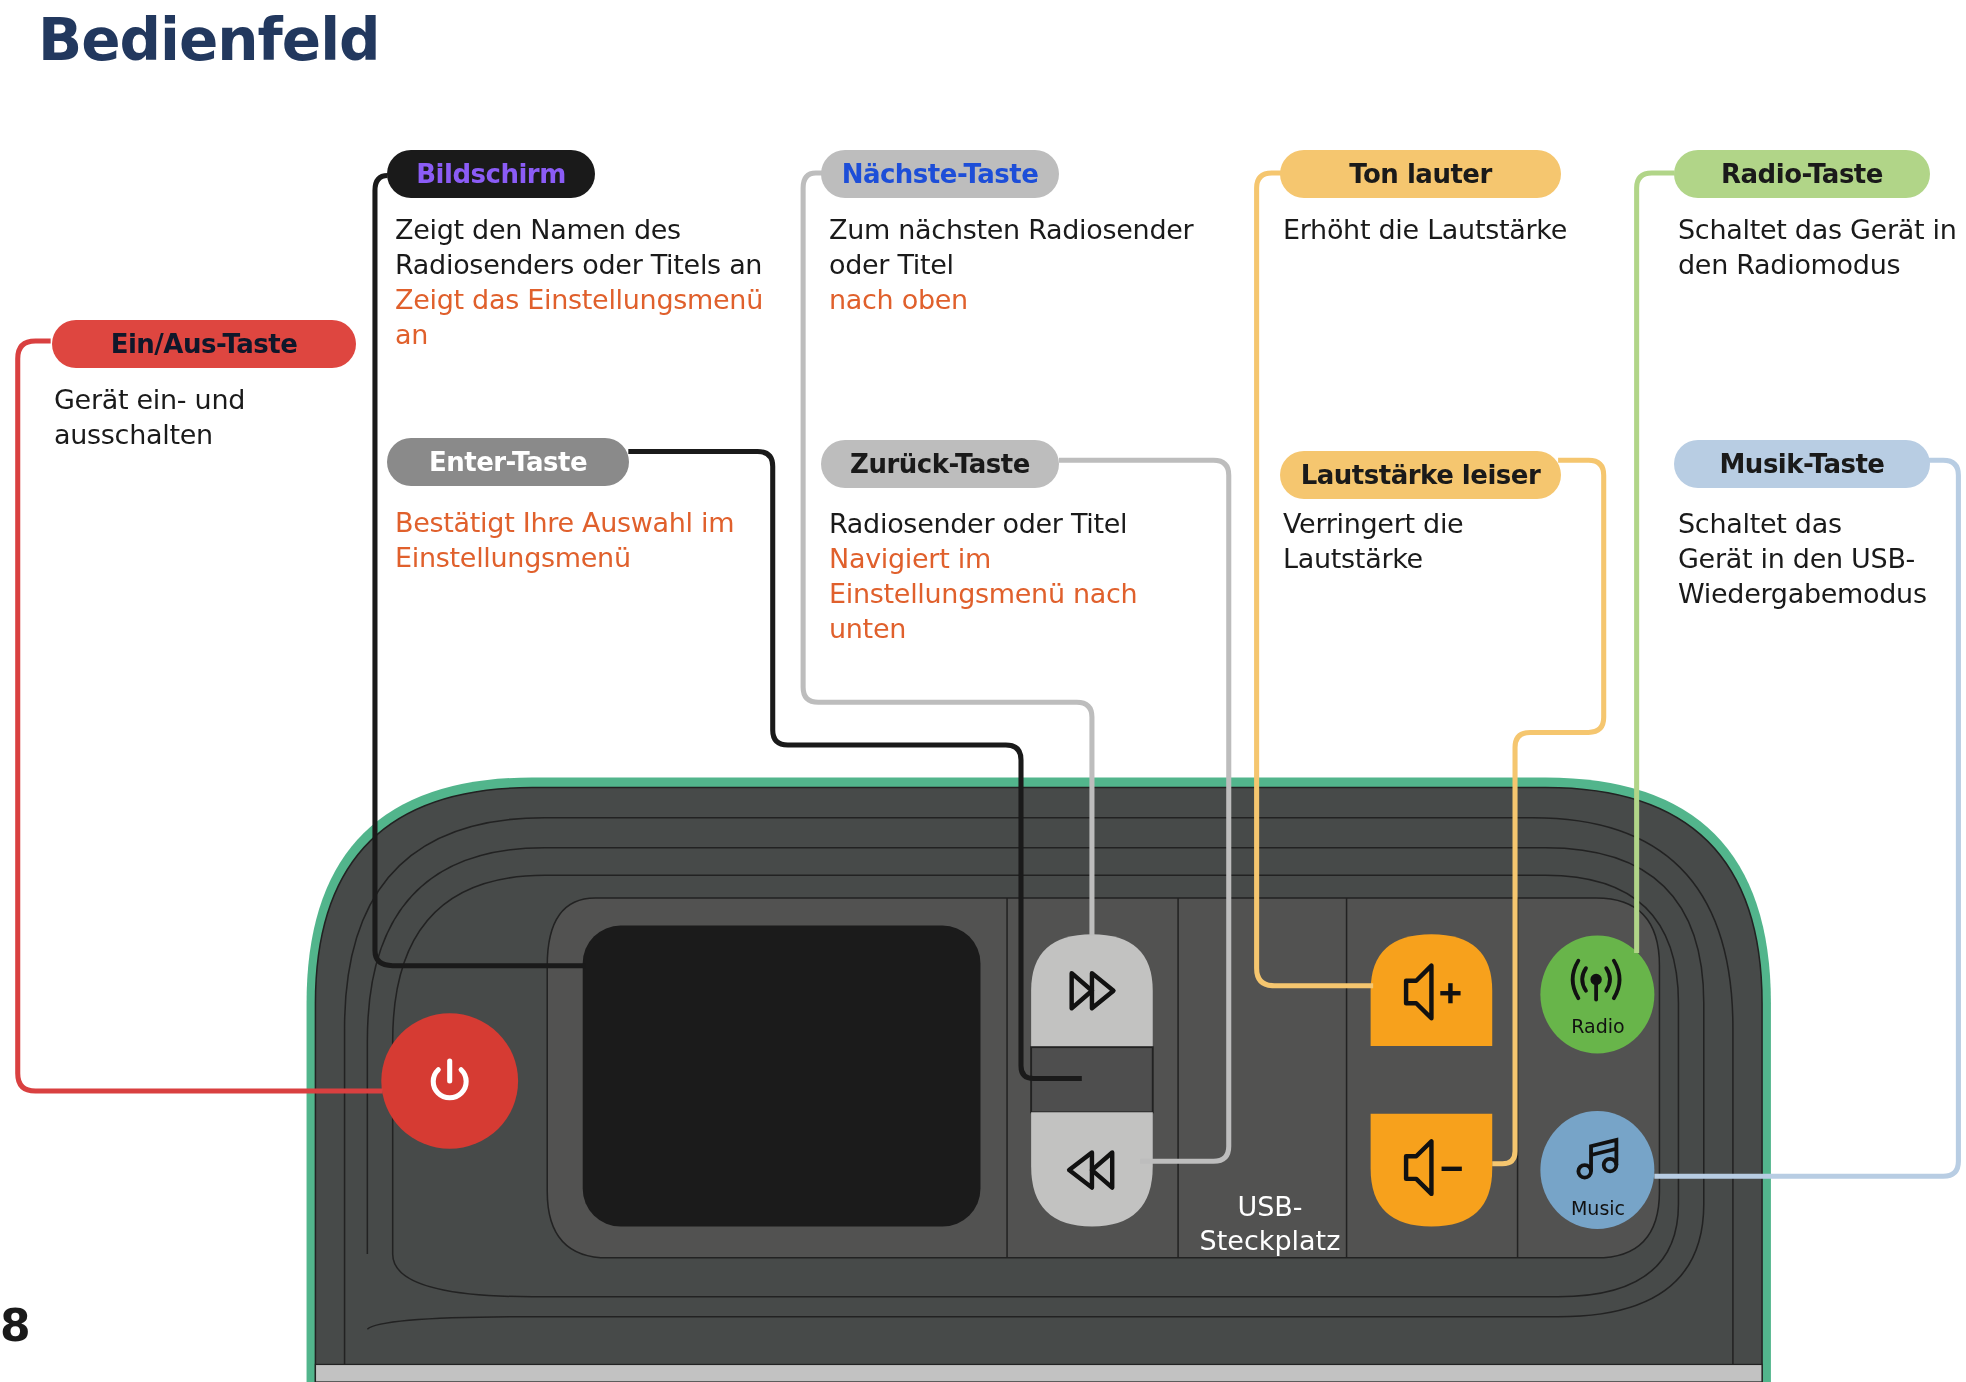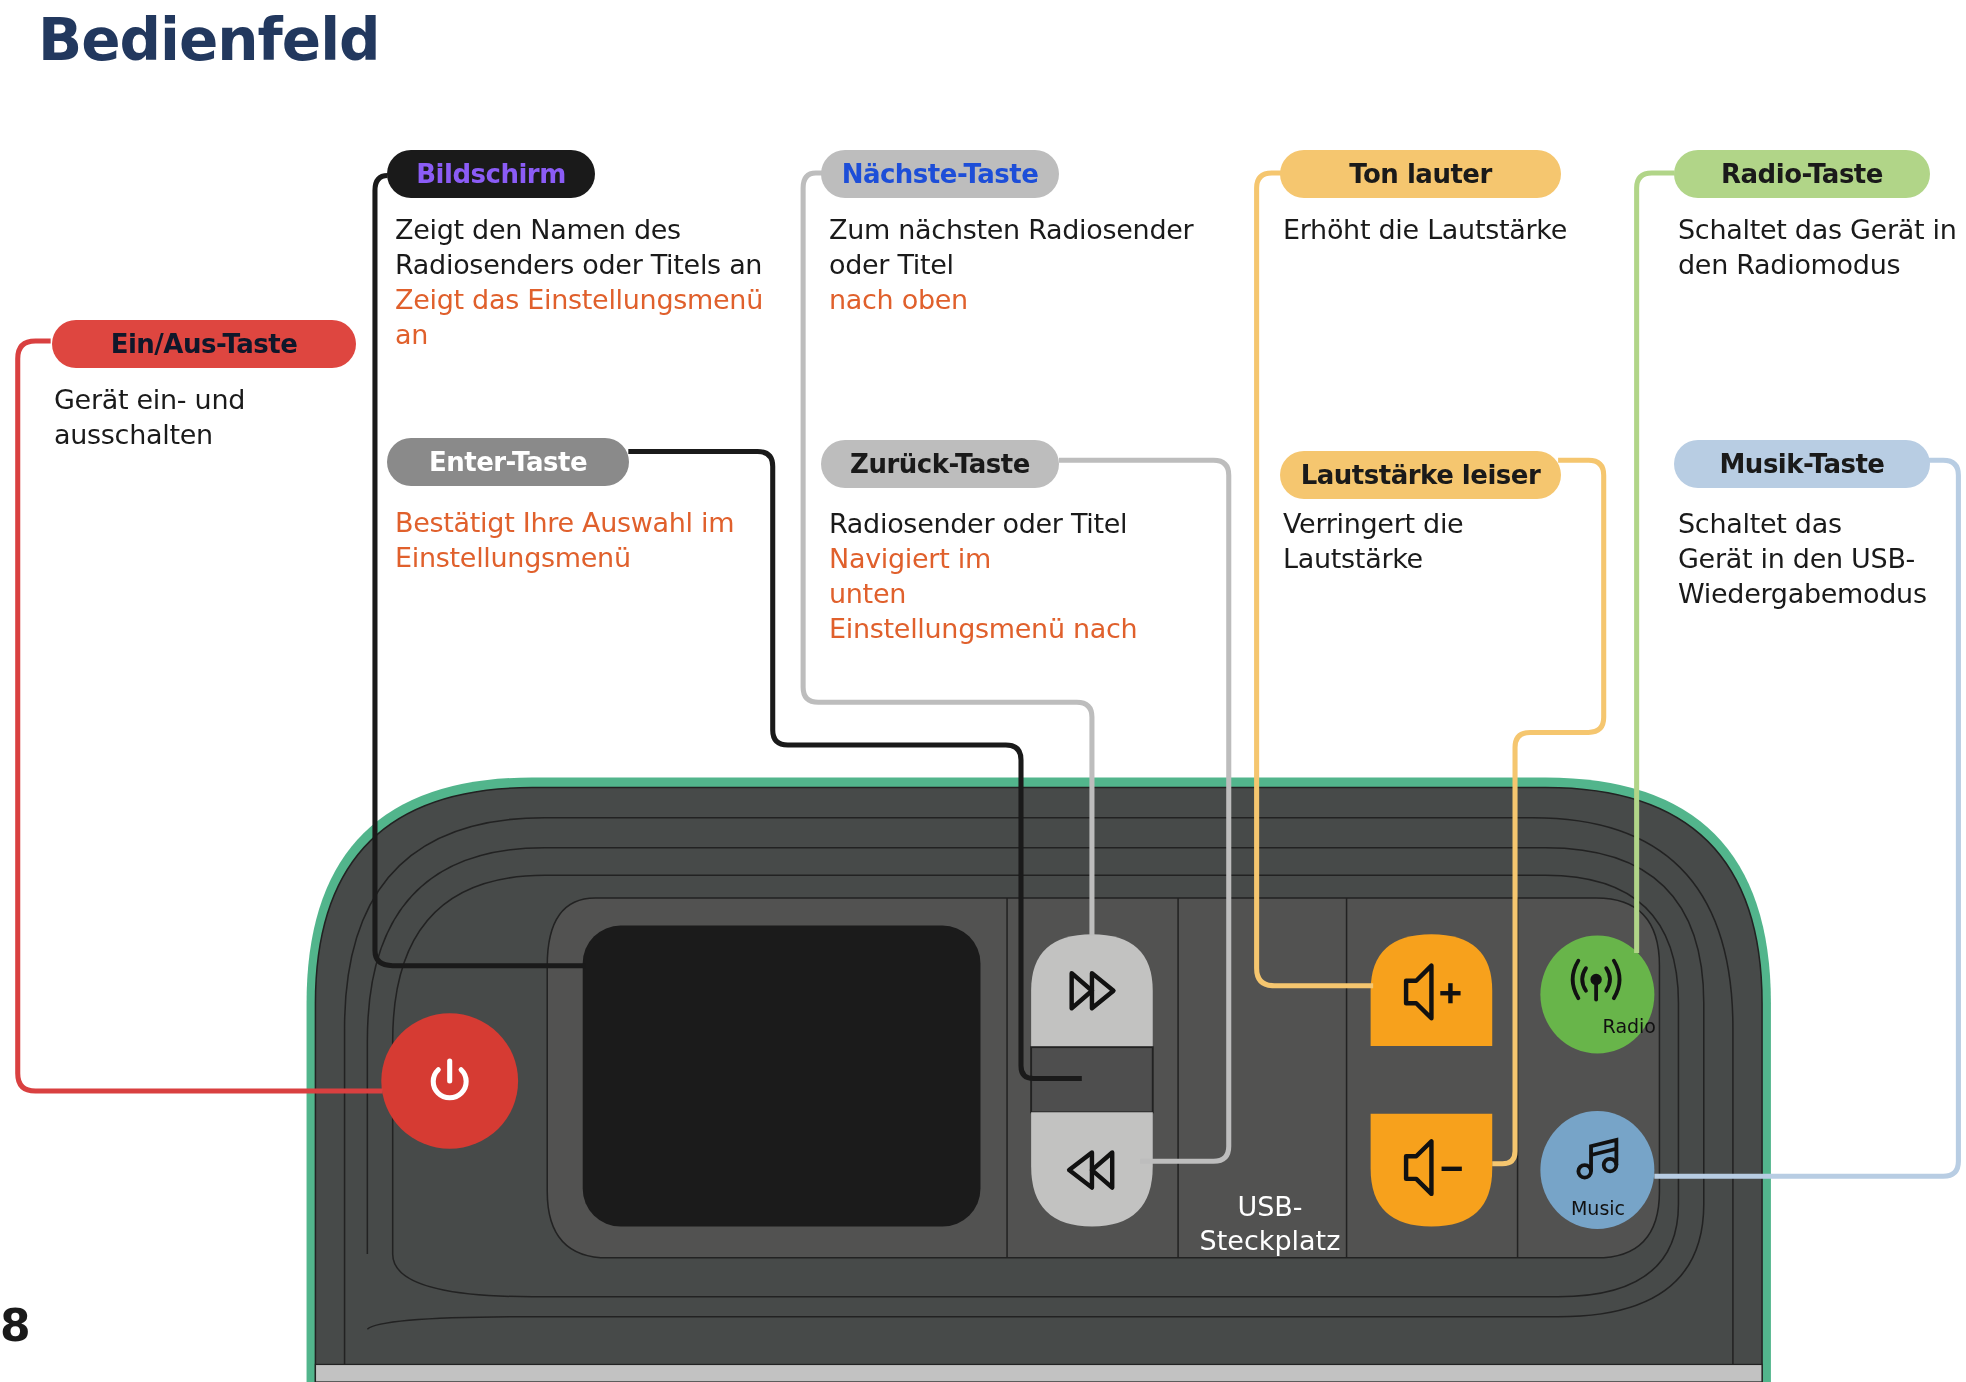--- a/index.html
+++ b/index.html
@@ -140,22 +140,22 @@
   <span class="o">Einstellungsmenü</span>
 </div>
 <div class="desc" style="left:829px;top:212px;width:400px;">
   <span class="b">Zum nächsten Radiosender</span>
   <span class="b">oder Titel</span>
   <span class="o">nach oben</span>
 </div>
 <div class="desc" style="left:829px;top:506px;width:400px;">
   <span class="b">Radiosender oder Titel</span>
   <span class="o">Navigiert im</span>
+  <span class="o">Einstellungsmenü nach</span>
   <span class="o">unten</span>
-  <span class="o">Einstellungsmenü nach</span>
 </div>
 <div class="desc" style="left:1283px;top:212px;width:330px;">
   <span class="b">Erhöht die Lautstärke</span>
 </div>
 <div class="desc" style="left:1283px;top:506px;width:330px;">
   <span class="b">Verringert die</span>
   <span class="b">Lautstärke</span>
 </div>
 <div class="desc" style="left:1678px;top:212px;width:290px;">
   <span class="b">Schaltet das Gerät in</span>
@@ -164,14 +164,14 @@
 <div class="desc" style="left:1678px;top:506px;width:290px;">
   <span class="b">Schaltet das</span>
   <span class="b">Gerät in den USB-</span>
   <span class="b">Wiedergabemodus</span>
 </div>
 
 <div class="dev-label" style="left:1185px;top:1190px;width:170px;">
   <div>USB-</div>
   <div>Steckplatz</div>
 </div>
-<div class="btn-label" style="left:1540px;top:1015px;width:116px;text-align:right;">Radio</div>
+<div class="btn-label" style="left:1540px;top:1015px;width:116px;">Radio</div>
 <div class="btn-label" style="left:1540px;top:1197px;width:116px;">Music</div>
 
 </body></html>

